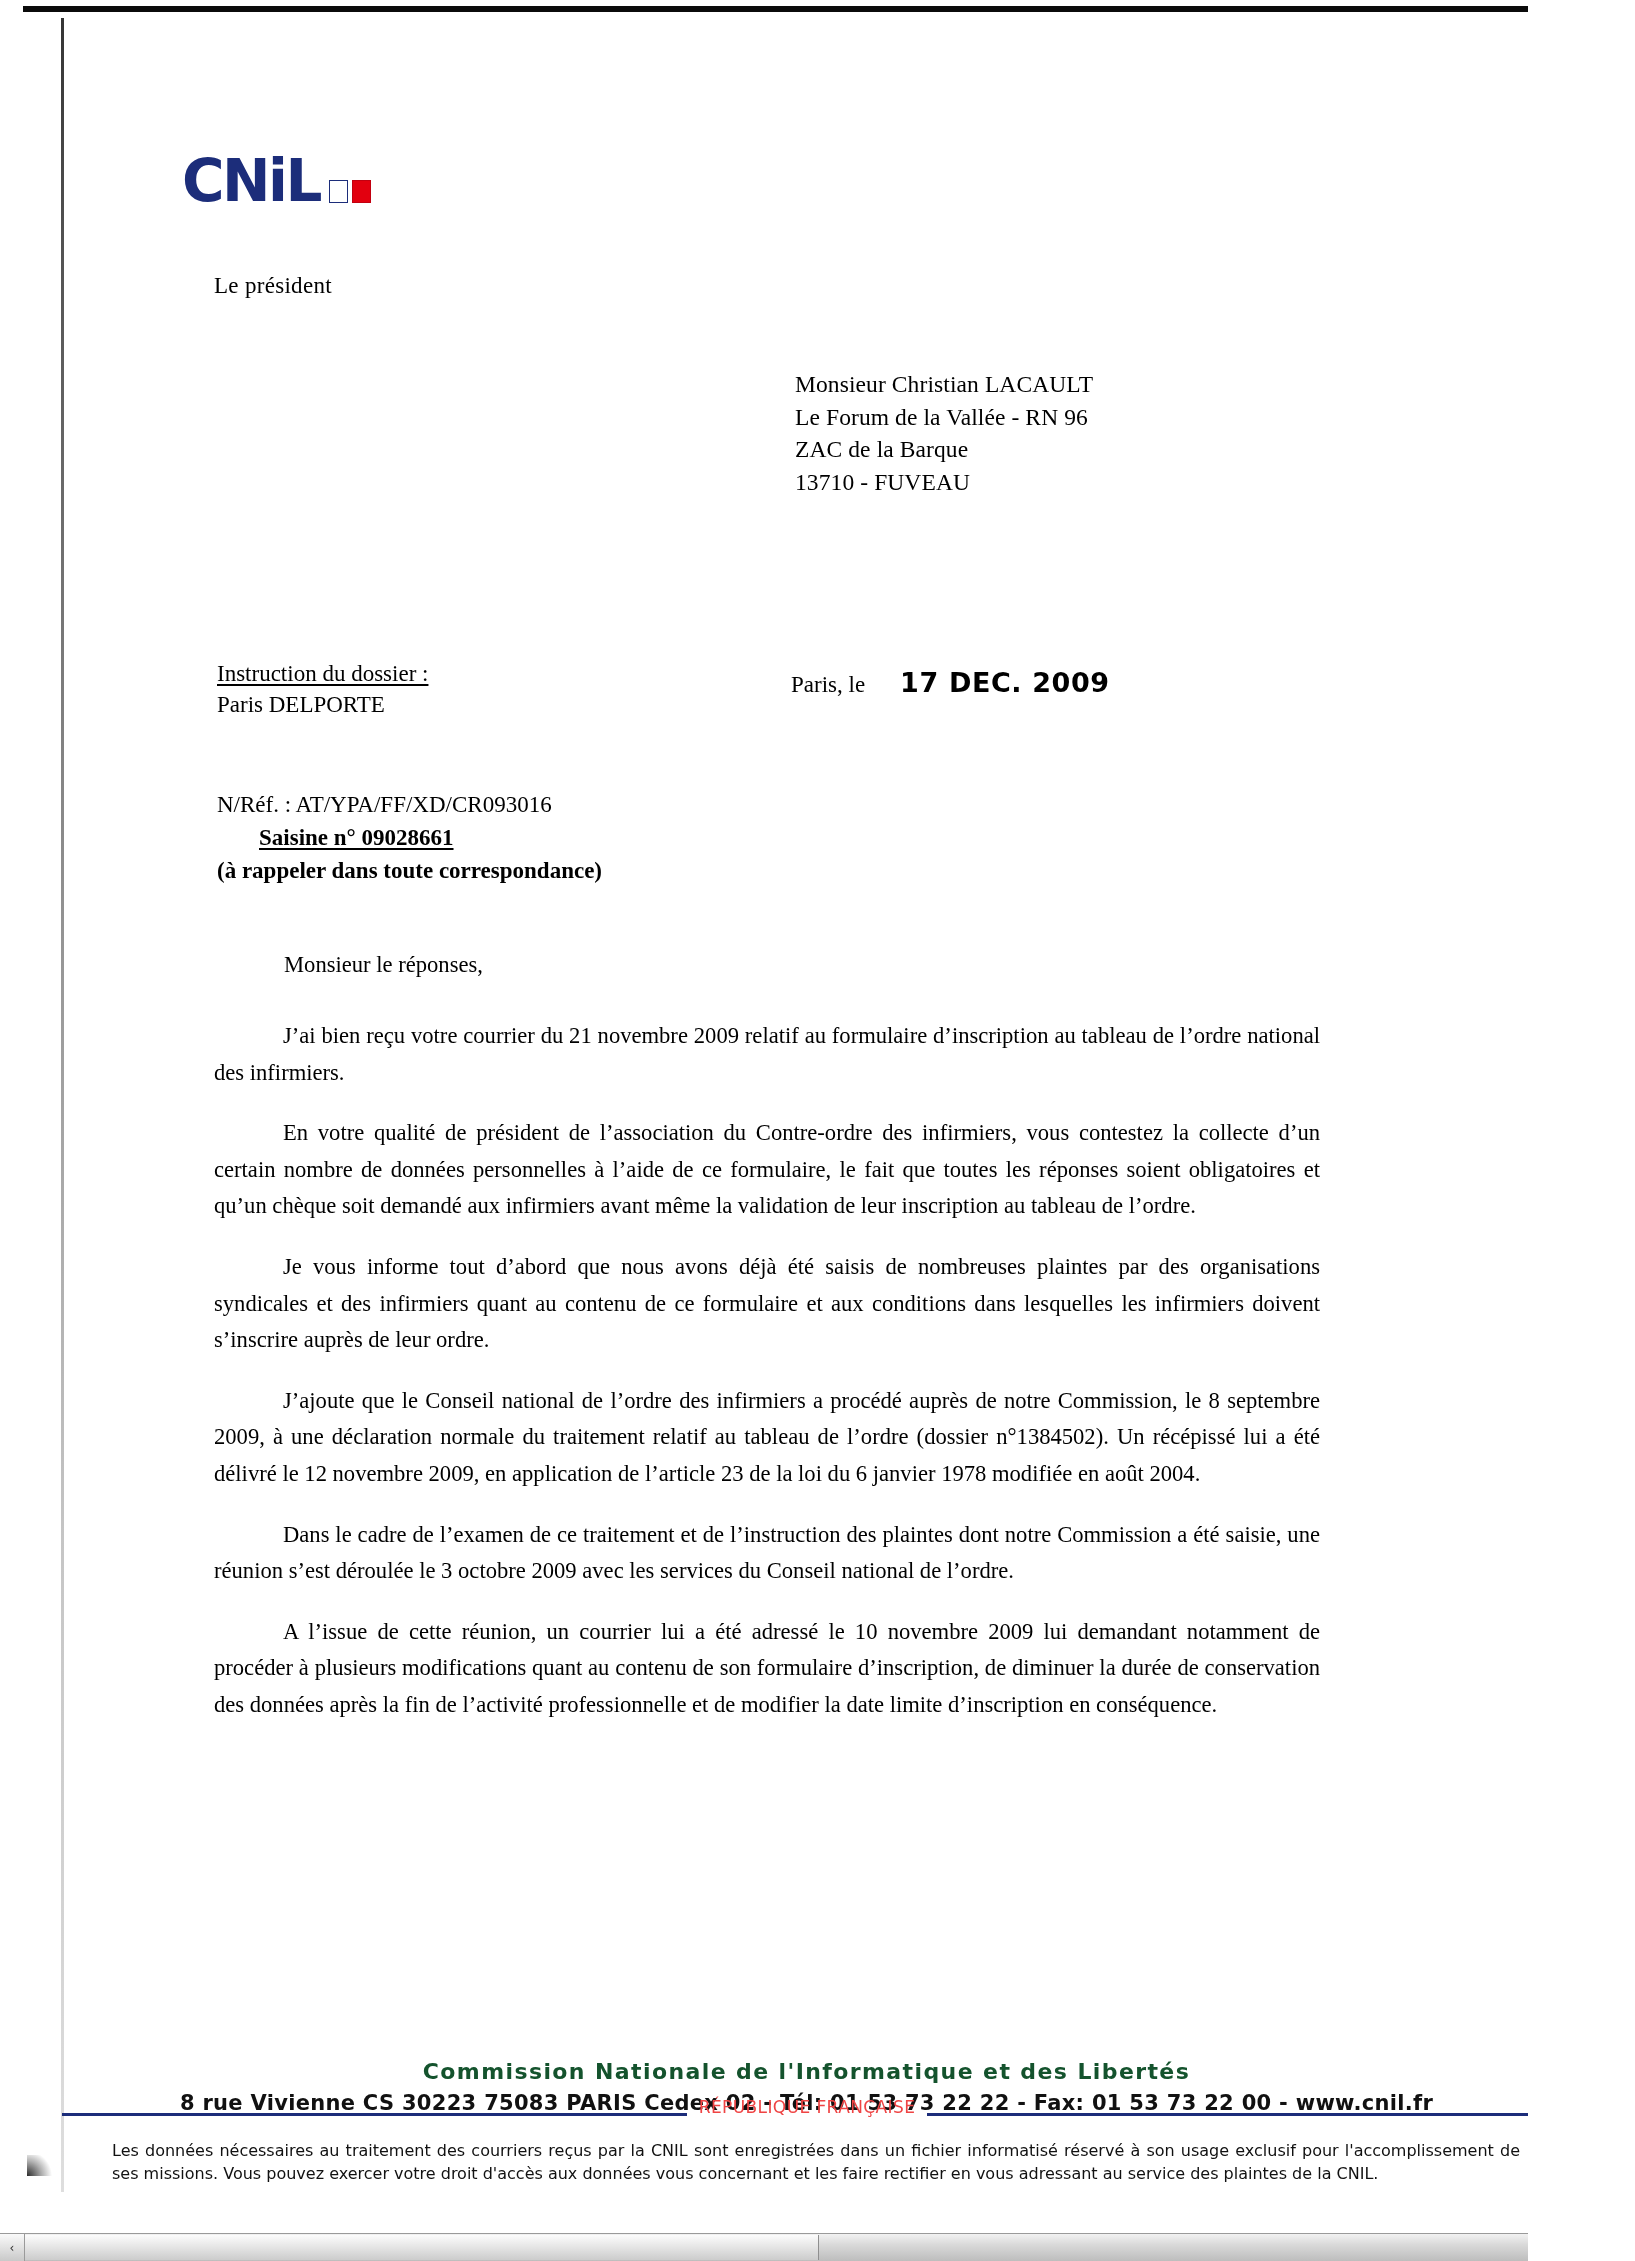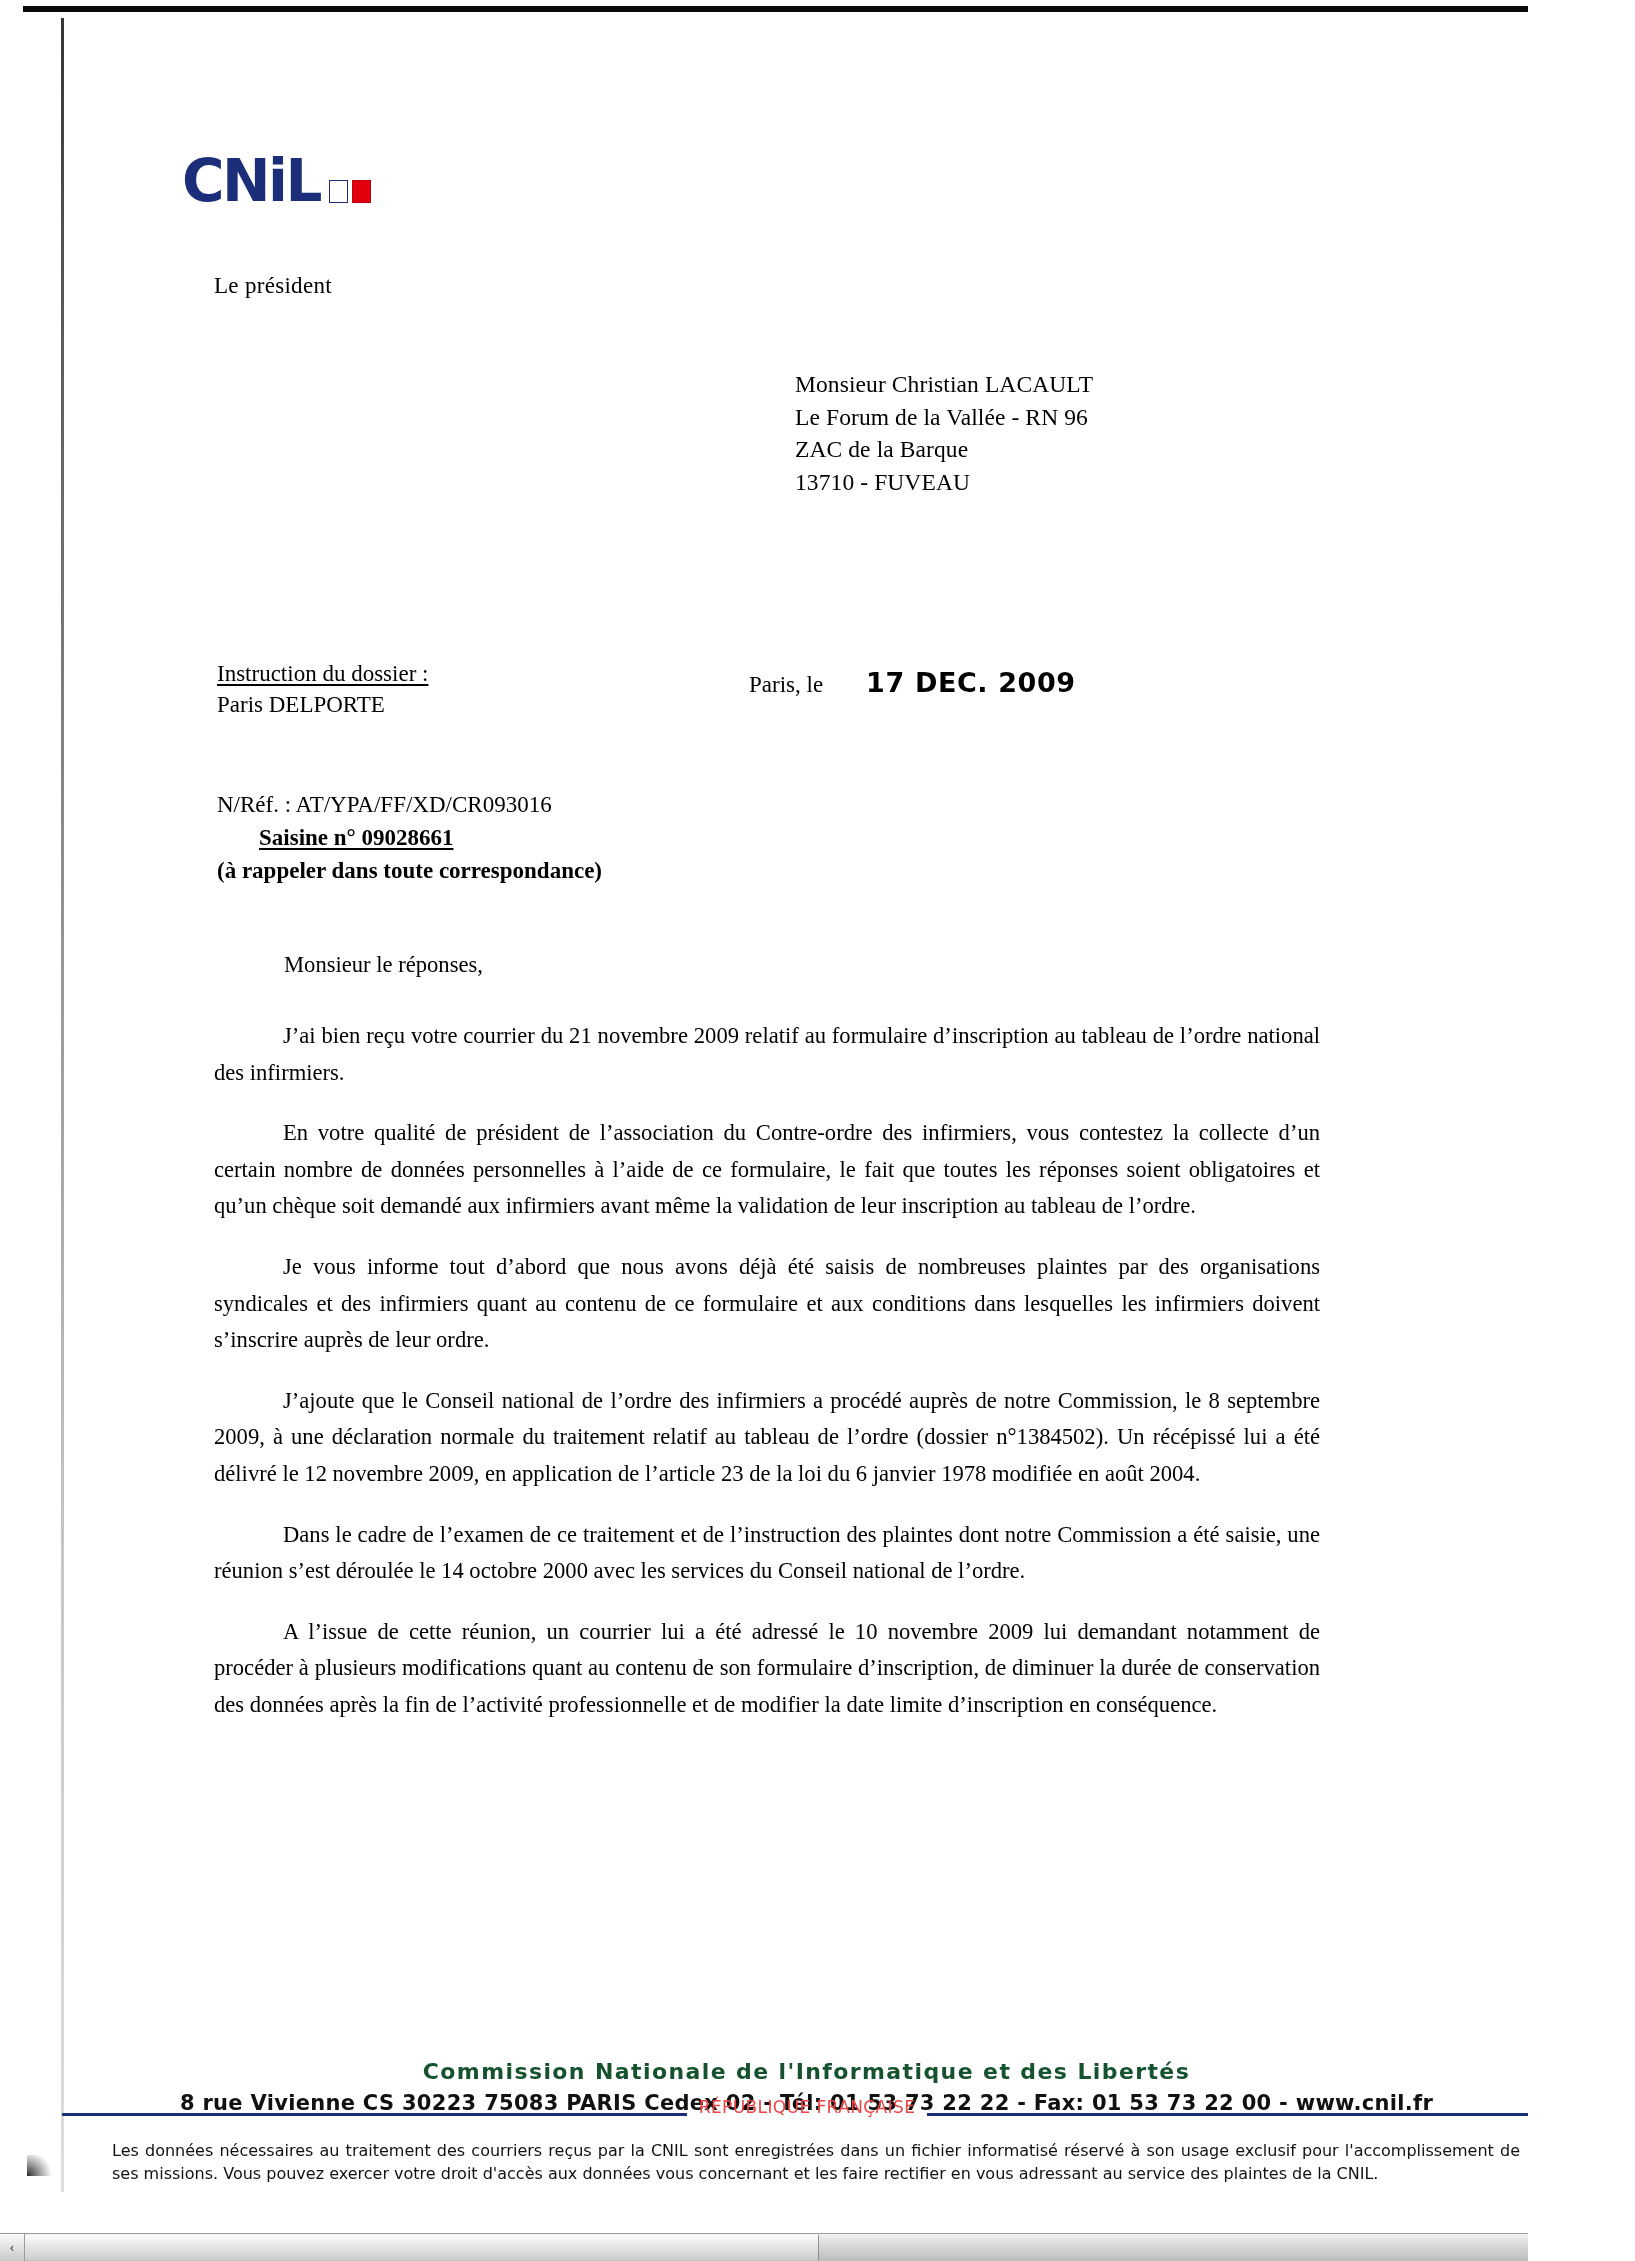--- a/index.html
+++ b/index.html
@@ -131,26 +131,26 @@
     font-size: 23px;
     line-height: 1.34;
   }
   .instruction .u-label {
     text-decoration: underline;
     text-underline-offset: 3.2px;
   }
 
   .place-date {
     position: absolute;
-    left: 726px;
+    left: 768px;
     top: 661px;
     font-size: 23px;
     display: flex;
     align-items: baseline;
-    gap: 15px;
+    gap: 7px;
     text-align: center;
   }
   .date-stamp {
     font-family: "DejaVu Sans", sans-serif;
     font-weight: bold;
     font-size: 27px;
     letter-spacing: 0.6px;
     margin-left: 28px;
   }
 
@@ -340,21 +340,21 @@
       <div><span class="saisine">Saisine n° 09028661</span></div>
       <div class="rappeler">(à rappeler dans toute correspondance)</div>
     </div>
 
     <div class="body-block">
       <p class="salutation">Monsieur le réponses,</p>
       <p class="para">J’ai bien reçu votre courrier du 21 novembre 2009 relatif au formulaire d’inscription au tableau de l’ordre national des infirmiers.</p>
       <p class="para">En votre qualité de président de l’association du Contre-ordre des infirmiers, vous contestez la collecte d’un certain nombre de données personnelles à l’aide de ce formulaire, le fait que toutes les réponses soient obligatoires et qu’un chèque soit demandé aux infirmiers avant même la validation de leur inscription au tableau de l’ordre.</p>
       <p class="para">Je vous informe tout d’abord que nous avons déjà été saisis de nombreuses plaintes par des organisations syndicales et des infirmiers quant au contenu de ce formulaire et aux conditions dans lesquelles les infirmiers doivent s’inscrire auprès de leur ordre.</p>
       <p class="para">J’ajoute que le Conseil national de l’ordre des infirmiers a procédé auprès de notre Commission, le 8 septembre 2009, à une déclaration normale du traitement relatif au tableau de l’ordre (dossier n°1384502). Un récépissé lui a été délivré le 12 novembre 2009, en application de l’article 23 de la loi du 6 janvier 1978 modifiée en août 2004.</p>
-      <p class="para">Dans le cadre de l’examen de ce traitement et de l’instruction des plaintes dont notre Commission a été saisie, une réunion s’est déroulée le 14 octobre 2000 avec les services du Conseil national de l’ordre.</p>
+      <p class="para">Dans le cadre de l’examen de ce traitement et de l’instruction des plaintes dont notre Commission a été saisie, une réunion s’est déroulée le 3 octobre 2009 avec les services du Conseil national de l’ordre.</p>
       <p class="para">A l’issue de cette réunion, un courrier lui a été adressé le 10 novembre 2009 lui demandant notamment de procéder à plusieurs modifications quant au contenu de son formulaire d’inscription, de diminuer la durée de conservation des données après la fin de l’activité professionnelle et de modifier la date limite d’inscription en conséquence.</p>
     </div>
 
     <div class="footer">
       <div class="footer-org">Commission Nationale de l'Informatique et des Libertés</div>
       <div class="footer-addr">8 rue Vivienne CS 30223 75083 PARIS Cedex 02 - Tél: 01 53 73 22 22 - Fax: 01 53 73 22 00 - www.cnil.fr</div>
     </div>
 
     <div class="rf-rule">
       <span class="rf-line"></span>

